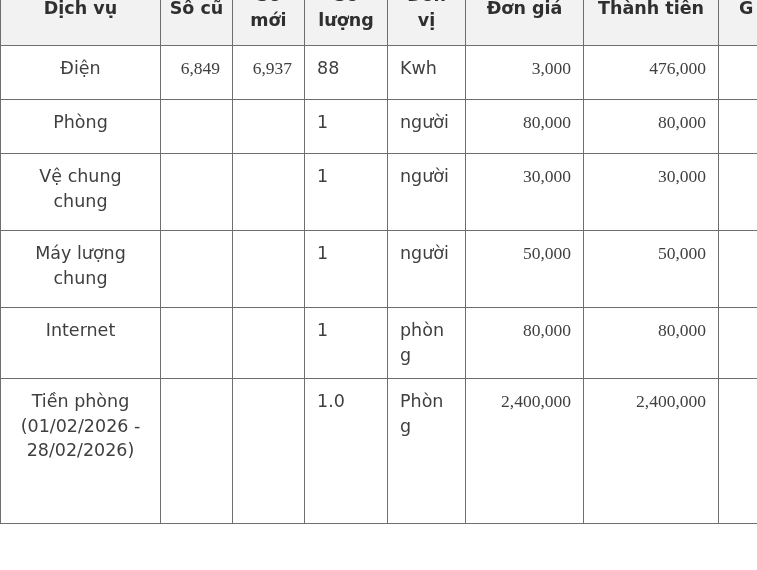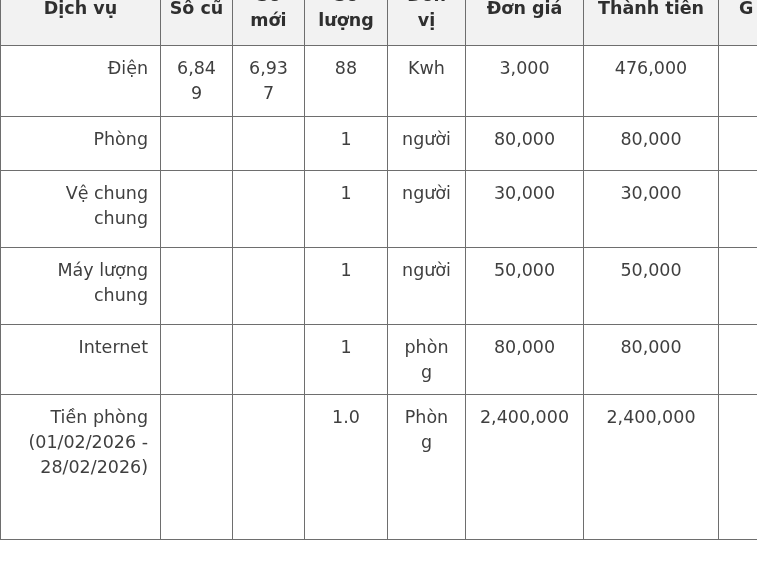--- a/index.html
+++ b/index.html
@@ -49,24 +49,24 @@
   }
   table.bill-table thead th {
     background: #f2f2f2;
     font-weight: bold;
     text-align: center;
     color: #2f2f2f;
     height: 62px;
     vertical-align: middle;
     padding: 6px 8px;
   }
-  td.svc { text-align: right; }
-  td.num { text-align: center; }
-  td.ctr { text-align: center; }
-  td.unit { text-align: center; }
+  td.svc { text-align: center; }
+  td.num { text-align: right; font-family: Liberation Serif, serif; }
+  td.ctr { }
+  td.unit { }
   tbody tr { height: 54px; }
   tbody tr.tall { height: 77px; }
   tbody tr.xtall { height: 145px; }
   .note-cell { }
 </style>
 </head>
 <body>
 
 <div class="sheet">
   <table class="bill-table">

